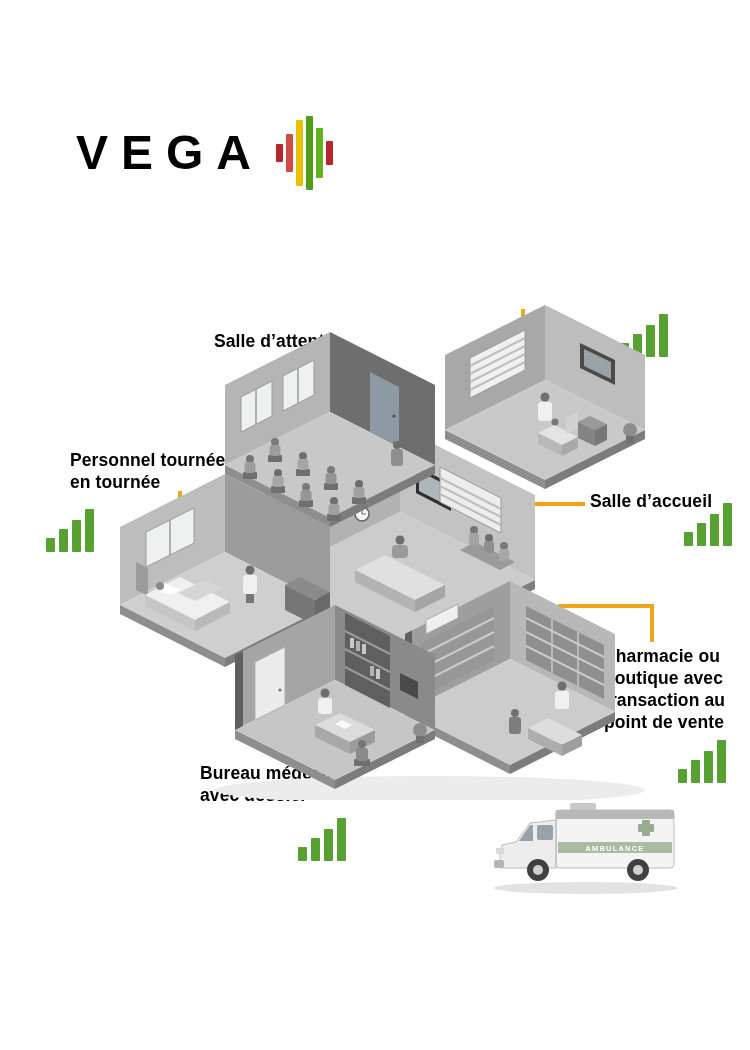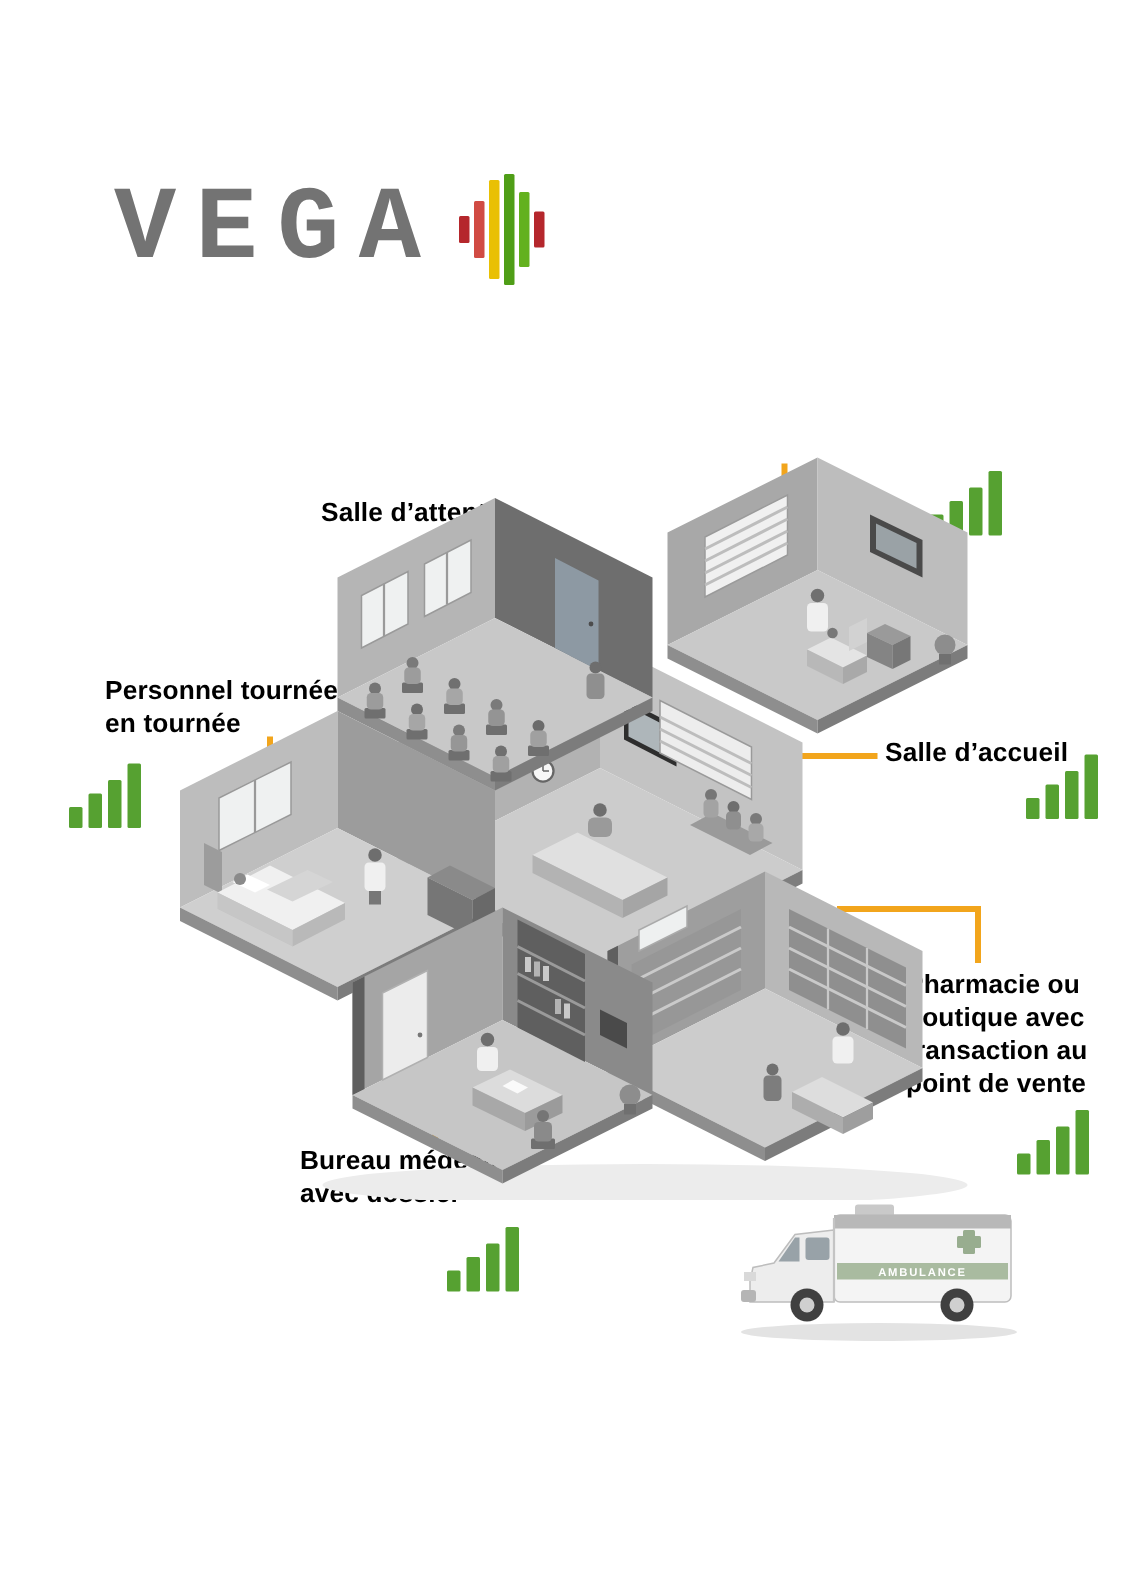--- a/index.html
+++ b/index.html
@@ -1,22 +1,22 @@
 <!DOCTYPE html>
 <html><head>
 <meta charset="utf-8">
 <style>
   html,body{margin:0;padding:0;background:#fff;}
   .page{position:relative;width:750px;height:1050px;background:#fff;overflow:hidden;
         font-family:"Liberation Sans",sans-serif;}
 
   
   #logo{position:absolute;left:76px;top:116px;display:flex;align-items:center;}
-  #logo .logo-text{font-family:Liberation Mono, monospace;font-weight:bold;font-size:69px;
-        color:#737373;letter-spacing:13px;line-height:1;}
+  #logo .logo-text{font-family:Liberation Sans, sans-serif;font-weight:bold;font-size:48px;
+        color:#000000;letter-spacing:13px;line-height:1;}
   #logo .eq{display:flex;align-items:center;gap:3px;margin-left:12px;}
   #logo .eq span{width:7px;border-radius:1px;display:block;}
 
   
   .label{position:absolute;font-weight:bold;font-size:17.5px;line-height:1.26;color:#000;
          white-space:pre-line;letter-spacing:.1px;}
   #label-exam{left:455px;top:266px;}
   #label-waiting{left:214px;top:330px;}
   #label-staff{left:70px;top:449px;}
   #label-reception{left:590px;top:490px;}

